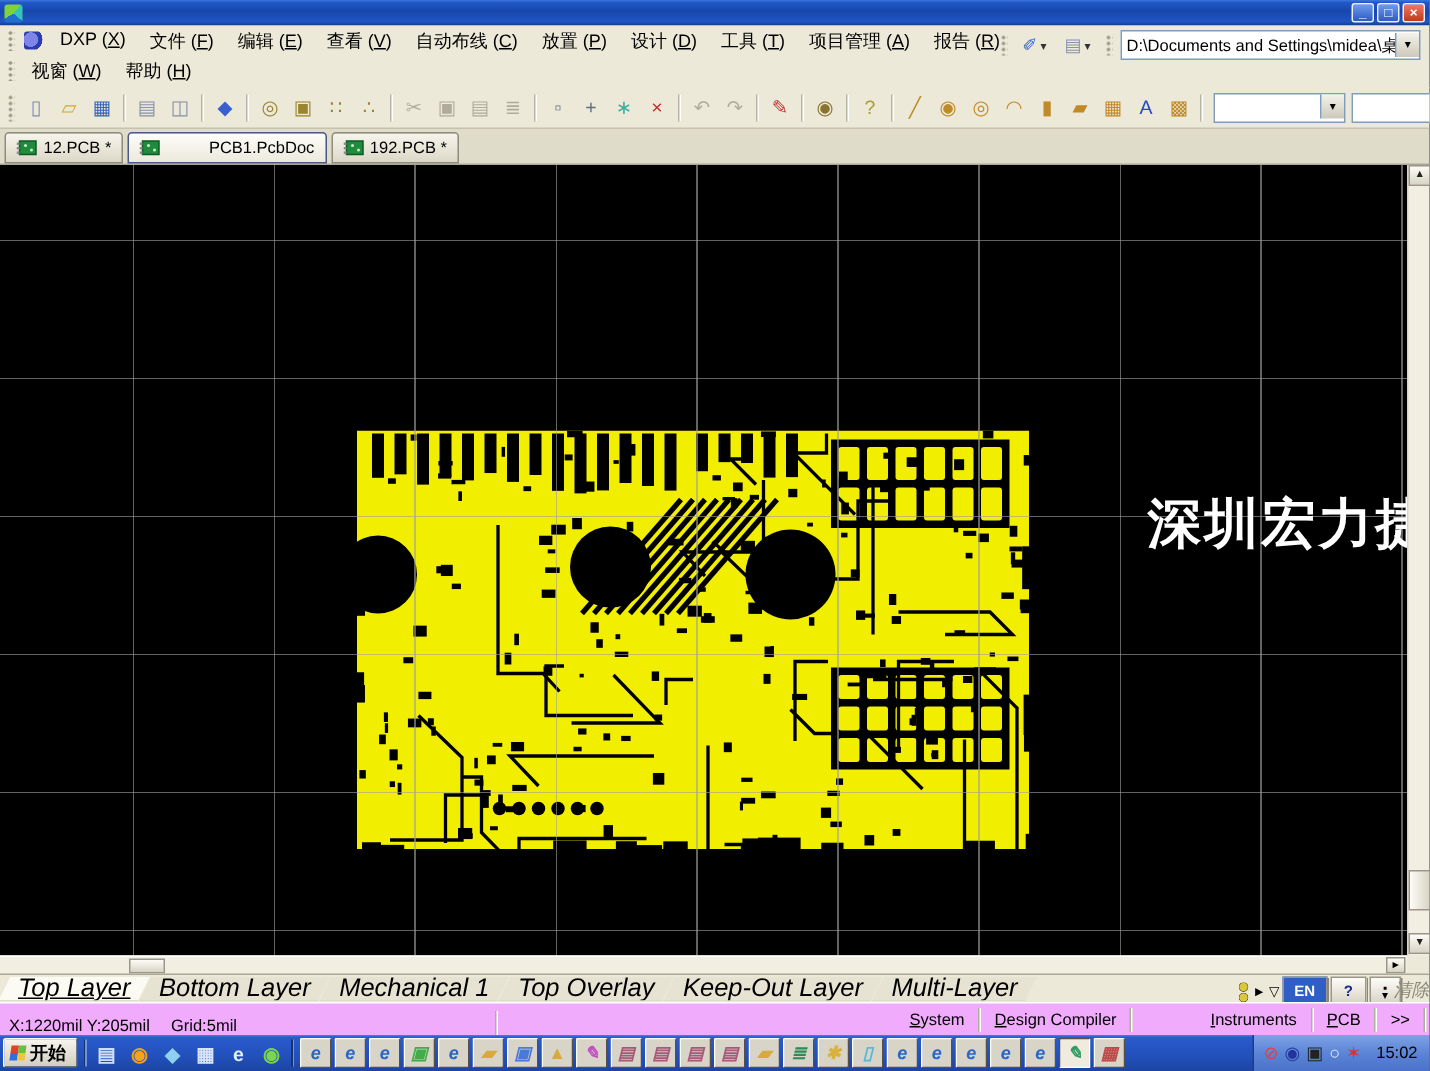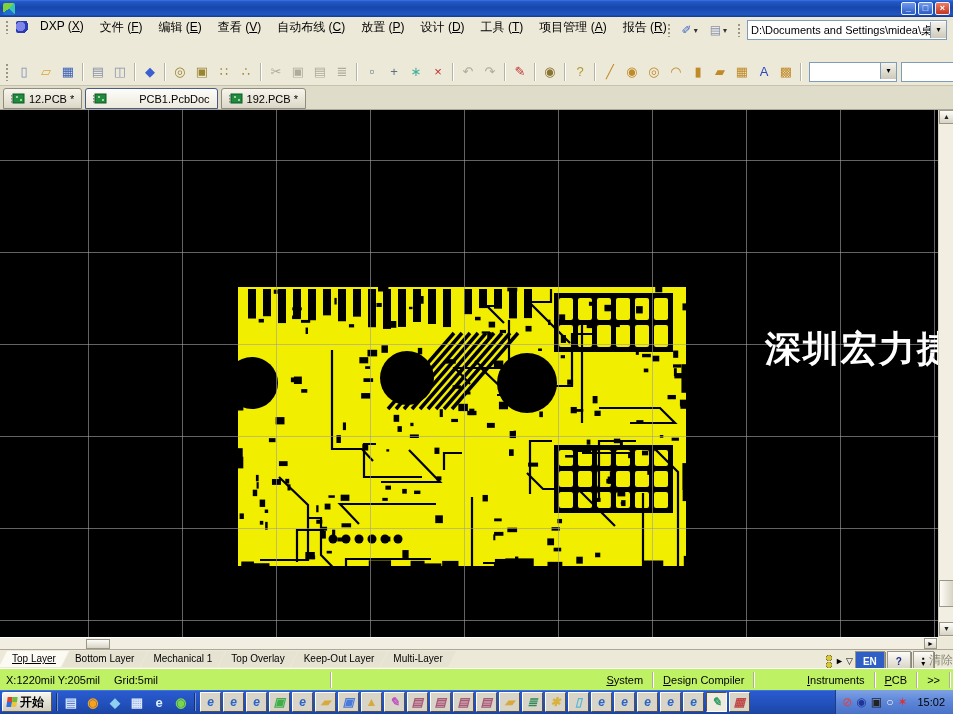--- a/index.html
+++ b/index.html
@@ -80,38 +80,38 @@
   #hthumb{position:absolute;left:86px;top:1px;width:24px;height:10px;
     background:linear-gradient(180deg,#fdfcf7,#d8d4c4);border:1px solid #9a968a;box-sizing:border-box;}
   #hright{position:absolute;right:1px;top:0;width:13px;height:11px;height:11px;
     background:linear-gradient(180deg,#fdfcf7,#d8d4c4);border:1px solid #9a968a;box-sizing:border-box;
     font-size:7px;line-height:9px;text-align:center;padding:0;}
   #sbcorner{left:938px;top:637px;width:15px;height:12px;background:#ece9d8;}
 
   
   #layerrow{left:0;top:649px;width:953px;height:19px;background:#ece9d8;border-top:1px solid #aca899;}
   #layertabs{display:flex;padding-left:6px;height:17px;margin-top:1px;}
-  .ltab{position:relative;height:16px;padding:0 13px;margin-left:-7px;font-size:10px;line-height:16px;
+  .ltab{position:relative;height:16px;padding:0 13px;margin-left:-7px;font-size:17px;line-height:16px;
     background:#e6e3d3;clip-path:polygon(8px 0,100% 0,calc(100% - 8px) 100%,0 100%);
-    filter:drop-shadow(0 1px 0 #84806f);white-space:nowrap;}
+    filter:drop-shadow(0 1px 0 #84806f);white-space:nowrap;font-style:italic;}
   .ltab.active{background:#fbfaf3;z-index:3;text-decoration:underline;}
   #layer-extra{position:absolute;left:826px;top:1px;display:flex;align-items:center;gap:2px;}
   .tinyico{font-size:9px;line-height:14px;}
   #snap-dots{width:7px;height:13px;background-image:radial-gradient(circle at 3px 3px,#d8c83a 2.4px,#6a6430 3px,transparent 3.4px),
     radial-gradient(circle at 3px 10px,#d8c83a 2.4px,#6a6430 3px,transparent 3.4px);}
   .langbtn{height:18px;border:1px solid #9a968a;background:linear-gradient(180deg,#fdfcf7,#d5d1c2);
     display:flex;align-items:center;justify-content:center;font-size:10px;padding:0 3px;box-shadow:1px 1px 0 #8a8678;}
   #lang-en{background:#2f5fc4;color:#fff;font-weight:bold;width:22px;}
   #lang-help{width:16px;color:#1a2a8a;font-weight:bold;}
   #lang-opts{width:13px;flex-direction:column;line-height:5px;font-size:8px;}
-  #clear-btn{position:absolute;left:929px;top:2px;color:#8a8878;font-size:12px;white-space:nowrap;background:none;border:none;padding:0;}
+  #clear-btn{position:absolute;left:929px;top:2px;color:#8a8878;font-size:12px;white-space:nowrap;background:none;border:none;padding:0;font-style:italic;}
 
   
-  #statusbar{left:0;top:668px;width:953px;height:22px;background:#bef264;border-top:1px solid #fff;
-    display:flex;align-items:center;font-size:11px;box-sizing:border-box;}
+  #statusbar{left:0;top:668px;width:953px;height:22px;background:#f0abfc;border-top:1px solid #fff;
+    display:flex;align-items:flex-end;font-size:11px;box-sizing:border-box;}
   #status-left{display:flex;gap:14px;padding-left:6px;width:324px;}
   .vdiv{width:1px;height:16px;background:#b0ac9c;border-right:1px solid #fff;}
   #panel-btns{position:absolute;right:2px;top:1px;display:flex;align-items:center;height:20px;}
   .pbtn{padding:2px 9px;white-space:nowrap;background:none;border:none;font-size:11px;font-family:inherit;}
   .pbtn u{text-decoration:underline;}
 
   
   #taskbar{left:0;top:690px;width:953px;height:24px;
     background:linear-gradient(180deg,#4a80e8 0%,#2a5bce 6%,#2250bb 60%,#1c44a2 100%);
     display:flex;align-items:center;}
@@ -154,20 +154,27 @@
       <span class="menuitem"><span>DXP (</span><u>X</u><span>)</span></span>
         <span class="menuitem"><span>文件 (</span><u>F</u><span>)</span></span>
         <span class="menuitem"><span>编辑 (</span><u>E</u><span>)</span></span>
         <span class="menuitem"><span>查看 (</span><u>V</u><span>)</span></span>
         <span class="menuitem"><span>自动布线 (</span><u>C</u><span>)</span></span>
         <span class="menuitem"><span>放置 (</span><u>P</u><span>)</span></span>
         <span class="menuitem"><span>设计 (</span><u>D</u><span>)</span></span>
         <span class="menuitem"><span>工具 (</span><u>T</u><span>)</span></span>
         <span class="menuitem"><span>项目管理 (</span><u>A</u><span>)</span></span>
         <span class="menuitem"><span>报告 (</span><u>R</u><span>)</span></span>
+    </span>
+  </div>
+  <div class="menurow">
+    <span class="grip"></span>
+    <span style="display:flex;">
+      <span class="menuitem"><span>视窗 (</span><u>W</u><span>)</span></span>
+        <span class="menuitem"><span>帮助 (</span><u>H</u><span>)</span></span>
     </span>
   </div>
   <div id="menubar-right">
     <span class="grip"></span>
     <span style="display:flex;gap:2px;">
       <span class="minibtn">
           <i style="color: rgb(58, 102, 200);">✐</i>
           <span class="caret">▾</span>
         </span>
         <span class="minibtn">

